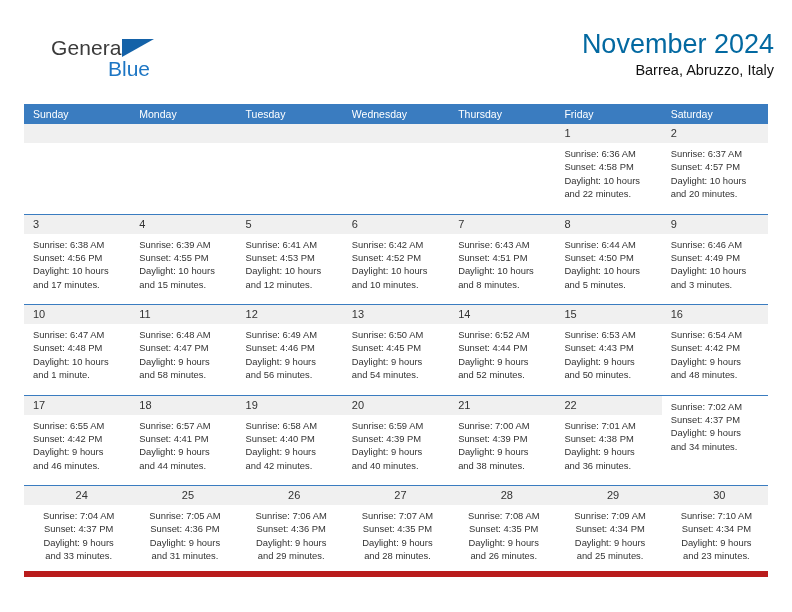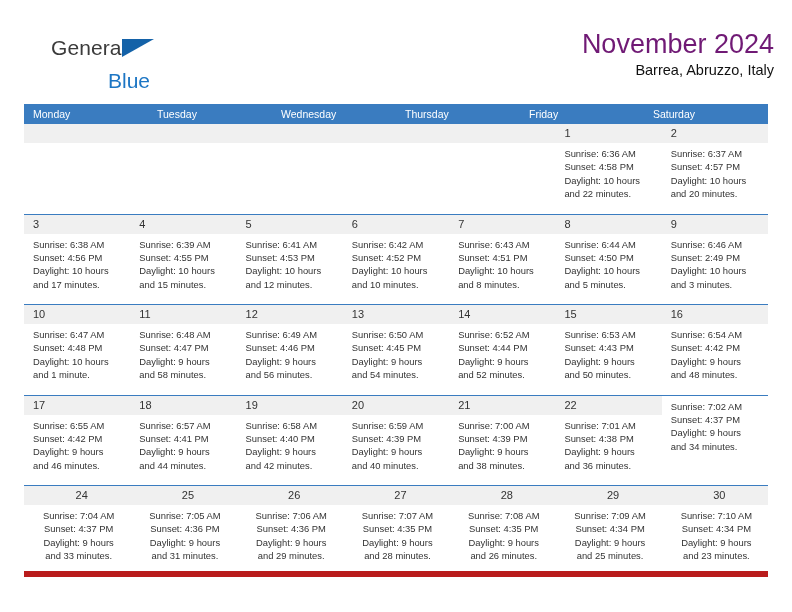--- a/index.html
+++ b/index.html
@@ -54,31 +54,30 @@
     border-left: 32px solid #1462a8;
     border-bottom: 18px solid transparent;
   }
   .brand-blue {
     position: absolute;
     left: 57px;
     top: 21px;
     font-size: 21px;
     color: #1d76c4;
     font-family: "Liberation Sans", sans-serif;
-    margin-top: 12px;
   }
   .title-block {
     position: absolute;
     right: 35px;
     top: 28px;
     text-align: right;
   }
   .cal-title {
     font-size: 27px;
-    color: #701a75;
+    color: #0369a1;
     line-height: 32px;
     white-space: nowrap;
     font-weight: normal;
   }
   .cal-subtitle {
     font-size: 14.5px;
     color: #111111;
     line-height: 20px;
     white-space: nowrap;
   }
@@ -156,20 +155,21 @@
       <span class="brand-blue">Blue</span>
     </div>
     <div class="title-block">
       <div class="cal-title">November 2024</div>
       <div class="cal-subtitle">Barrea, Abruzzo, Italy</div>
     </div>
   </div>
 
   <div class="calendar">
     <div class="week-head" id="weekday-header">
+        <div class="dow">Sunday</div>
         <div class="dow">Monday</div>
         <div class="dow">Tuesday</div>
         <div class="dow">Wednesday</div>
         <div class="dow">Thursday</div>
         <div class="dow">Friday</div>
         <div class="dow">Saturday</div>
       </div>
     <div id="weeks-container">
         <div class="week-row">
           <div class="day-cell empty">
@@ -291,21 +291,21 @@
               <div class="day-line">Daylight: 10 hours</div>
               <div class="day-line">and 5 minutes.</div>
             </div>
           </div>
           <div class="day-cell">
             <div class="day-num-band">
               <span class="day-num">9</span>
             </div>
             <div class="day-body">
               <div class="day-line">Sunrise: 6:46 AM</div>
-              <div class="day-line">Sunset: 2:49 PM</div>
+              <div class="day-line">Sunset: 4:49 PM</div>
               <div class="day-line">Daylight: 10 hours</div>
               <div class="day-line">and 3 minutes.</div>
             </div>
           </div>
         </div>
         <div class="week-row">
           <div class="day-cell">
             <div class="day-num-band">
               <span class="day-num">10</span>
             </div>

